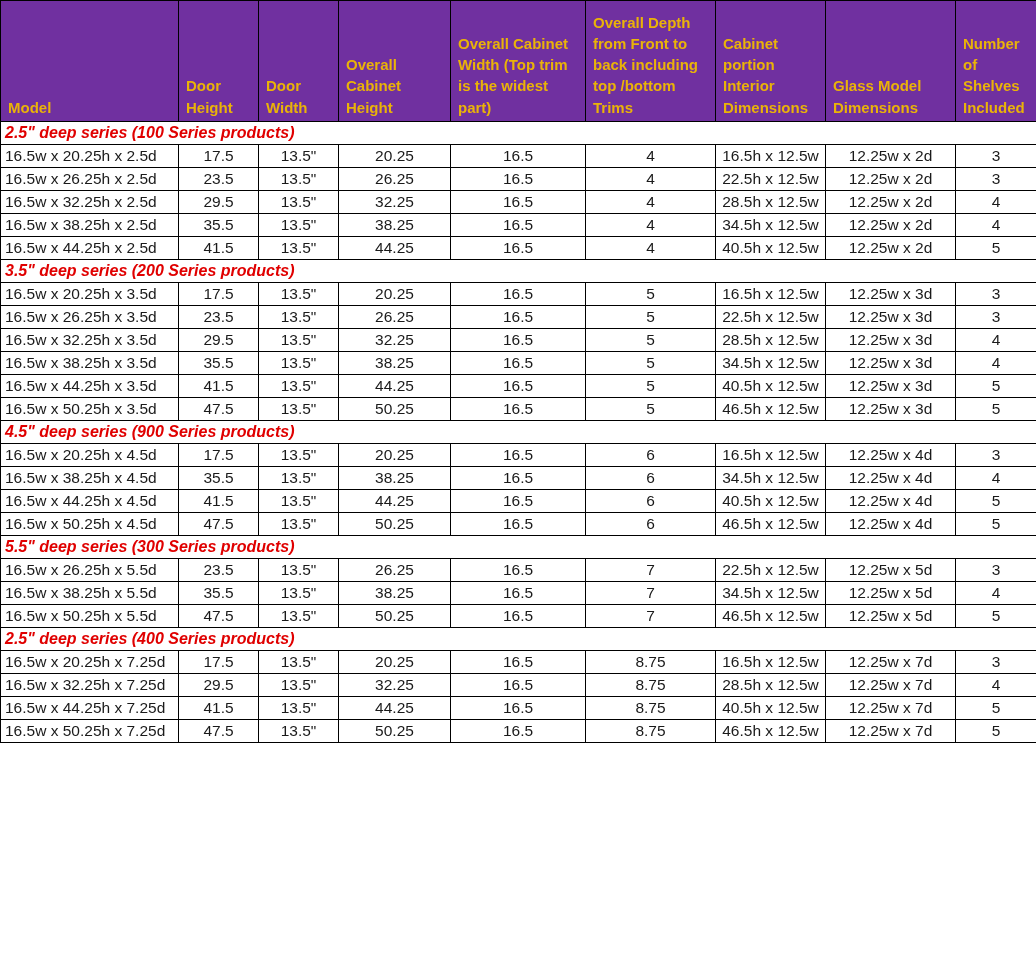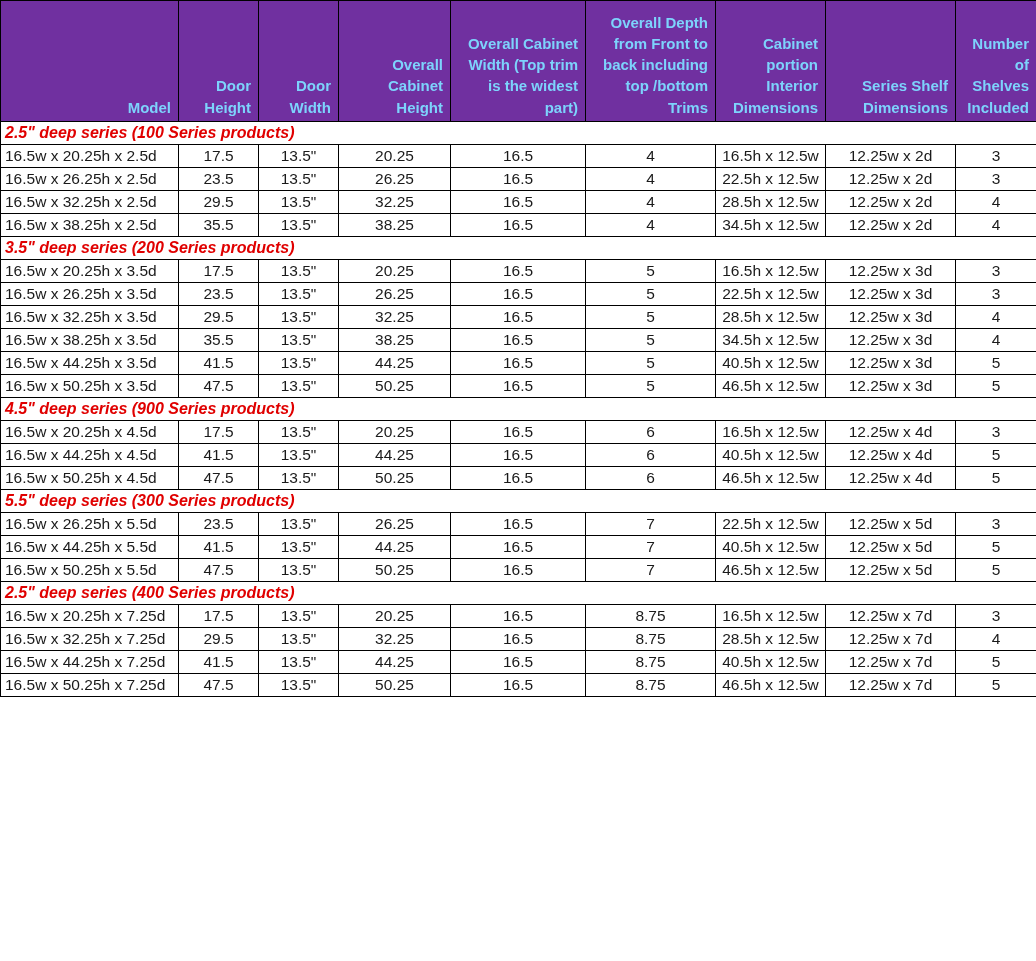--- a/index.html
+++ b/index.html
@@ -9,26 +9,26 @@
     width: 1036px;
     table-layout: fixed;
   }
   table.spec th, table.spec td {
     border: 1px solid #000000;
     overflow: hidden;
   }
   thead tr { height: 121px; }
   thead th {
     background: #7030A0;
-    color: #7dd3fc;
+    color: #eab308;
     font-weight: bold;
     font-size: 15px;
     line-height: 1.42;
     vertical-align: bottom;
-    text-align: right;
+    text-align: left;
     padding: 2px 7px 3px 7px;
   }
   tbody td {
     font-size: 15.5px;
     color: #1a1a1a;
     text-align: center;
     height: 22px;
     padding: 0 3px;
     white-space: nowrap;
     vertical-align: middle;
@@ -64,21 +64,21 @@
   </colgroup>
   <thead>
     <tr>
       <th>Model</th>
       <th>Door Height</th>
       <th>Door Width</th>
       <th>Overall Cabinet Height</th>
       <th>Overall Cabinet Width (Top trim is the widest part)</th>
       <th>Overall Depth from Front to back including top /bottom Trims</th>
       <th>Cabinet portion Interior Dimensions</th>
-      <th>Series Shelf Dimensions</th>
+      <th>Glass Model Dimensions</th>
       <th>Number of Shelves Included</th>
     </tr>
   </thead>
   <tbody>
       <tr class="section-row">
         <td colspan="9">2.5" deep series (100 Series products)</td>
       </tr>
       <tr class="data-row">
         <td>16.5w x 20.25h x 2.5d</td>
         <td>17.5</td>
@@ -116,20 +116,31 @@
         <td>16.5w x 38.25h x 2.5d</td>
         <td>35.5</td>
         <td>13.5"</td>
         <td>38.25</td>
         <td>16.5</td>
         <td>4</td>
         <td>34.5h x 12.5w</td>
         <td>12.25w x 2d</td>
         <td>4</td>
       </tr>
+      <tr class="data-row">
+        <td>16.5w x 44.25h x 2.5d</td>
+        <td>41.5</td>
+        <td>13.5"</td>
+        <td>44.25</td>
+        <td>16.5</td>
+        <td>4</td>
+        <td>40.5h x 12.5w</td>
+        <td>12.25w x 2d</td>
+        <td>5</td>
+      </tr>
       <tr class="section-row">
         <td colspan="9">3.5" deep series (200 Series products)</td>
       </tr>
       <tr class="data-row">
         <td>16.5w x 20.25h x 3.5d</td>
         <td>17.5</td>
         <td>13.5"</td>
         <td>20.25</td>
         <td>16.5</td>
         <td>5</td>
@@ -200,20 +211,31 @@
         <td>17.5</td>
         <td>13.5"</td>
         <td>20.25</td>
         <td>16.5</td>
         <td>6</td>
         <td>16.5h x 12.5w</td>
         <td>12.25w x 4d</td>
         <td>3</td>
       </tr>
       <tr class="data-row">
+        <td>16.5w x 38.25h x 4.5d</td>
+        <td>35.5</td>
+        <td>13.5"</td>
+        <td>38.25</td>
+        <td>16.5</td>
+        <td>6</td>
+        <td>34.5h x 12.5w</td>
+        <td>12.25w x 4d</td>
+        <td>4</td>
+      </tr>
+      <tr class="data-row">
         <td>16.5w x 44.25h x 4.5d</td>
         <td>41.5</td>
         <td>13.5"</td>
         <td>44.25</td>
         <td>16.5</td>
         <td>6</td>
         <td>40.5h x 12.5w</td>
         <td>12.25w x 4d</td>
         <td>5</td>
       </tr>
@@ -236,29 +258,29 @@
         <td>23.5</td>
         <td>13.5"</td>
         <td>26.25</td>
         <td>16.5</td>
         <td>7</td>
         <td>22.5h x 12.5w</td>
         <td>12.25w x 5d</td>
         <td>3</td>
       </tr>
       <tr class="data-row">
-        <td>16.5w x 44.25h x 5.5d</td>
-        <td>41.5</td>
-        <td>13.5"</td>
-        <td>44.25</td>
+        <td>16.5w x 38.25h x 5.5d</td>
+        <td>35.5</td>
+        <td>13.5"</td>
+        <td>38.25</td>
         <td>16.5</td>
         <td>7</td>
-        <td>40.5h x 12.5w</td>
+        <td>34.5h x 12.5w</td>
         <td>12.25w x 5d</td>
-        <td>5</td>
+        <td>4</td>
       </tr>
       <tr class="data-row">
         <td>16.5w x 50.25h x 5.5d</td>
         <td>47.5</td>
         <td>13.5"</td>
         <td>50.25</td>
         <td>16.5</td>
         <td>7</td>
         <td>46.5h x 12.5w</td>
         <td>12.25w x 5d</td>

